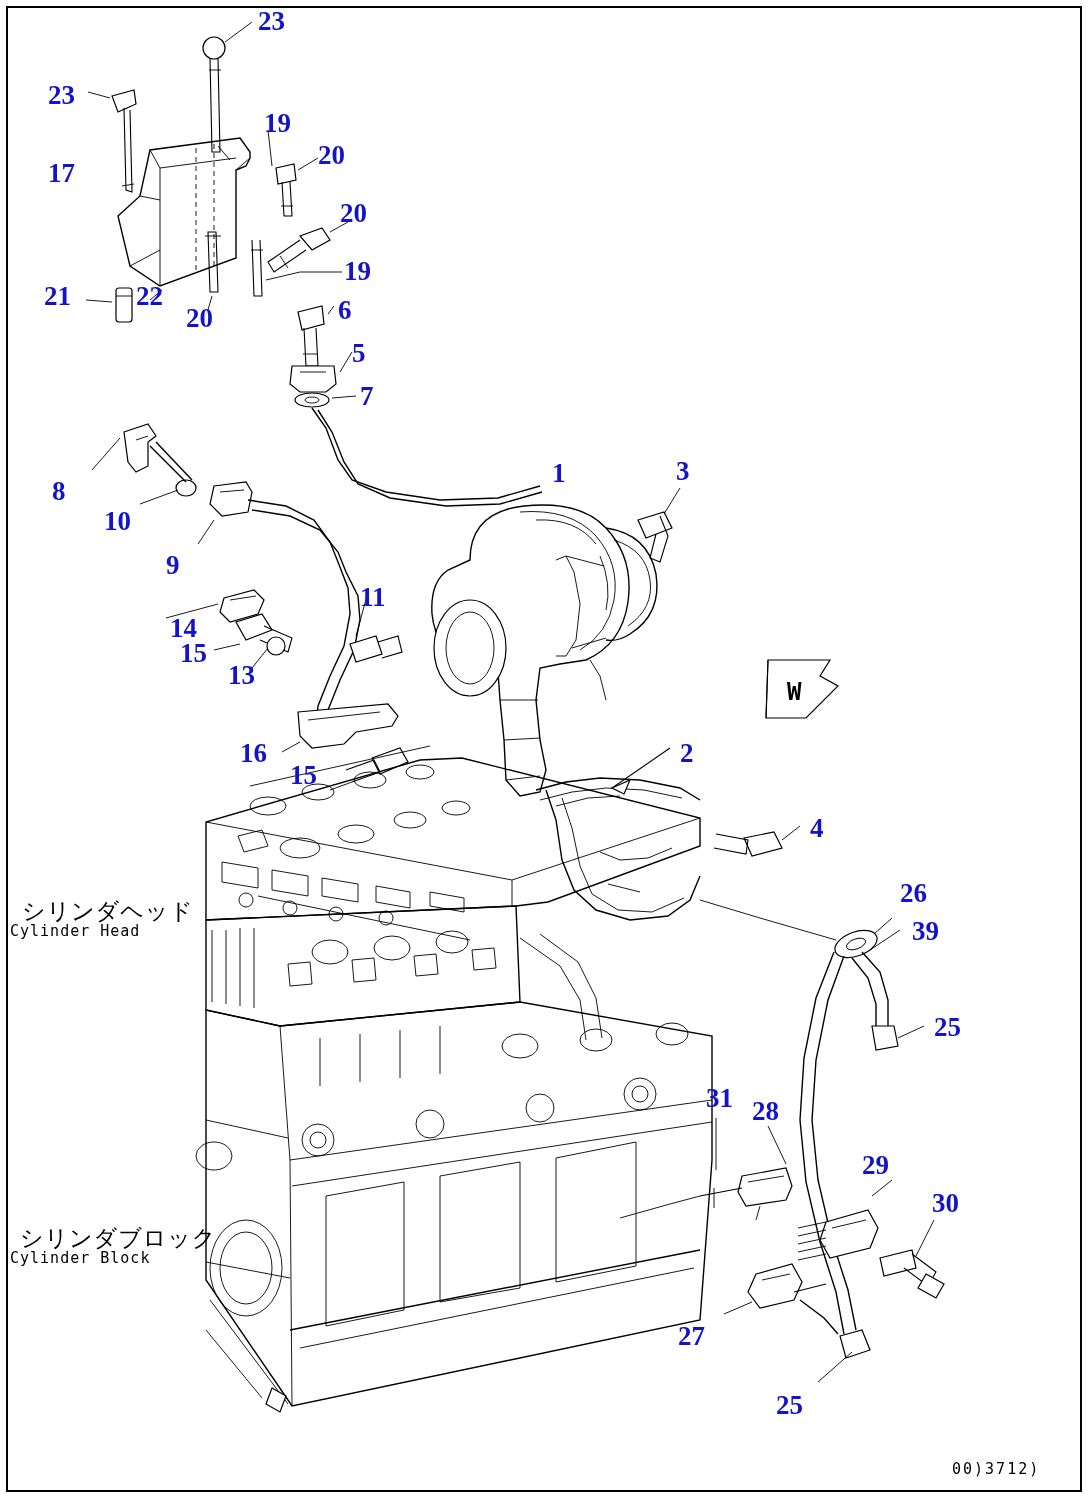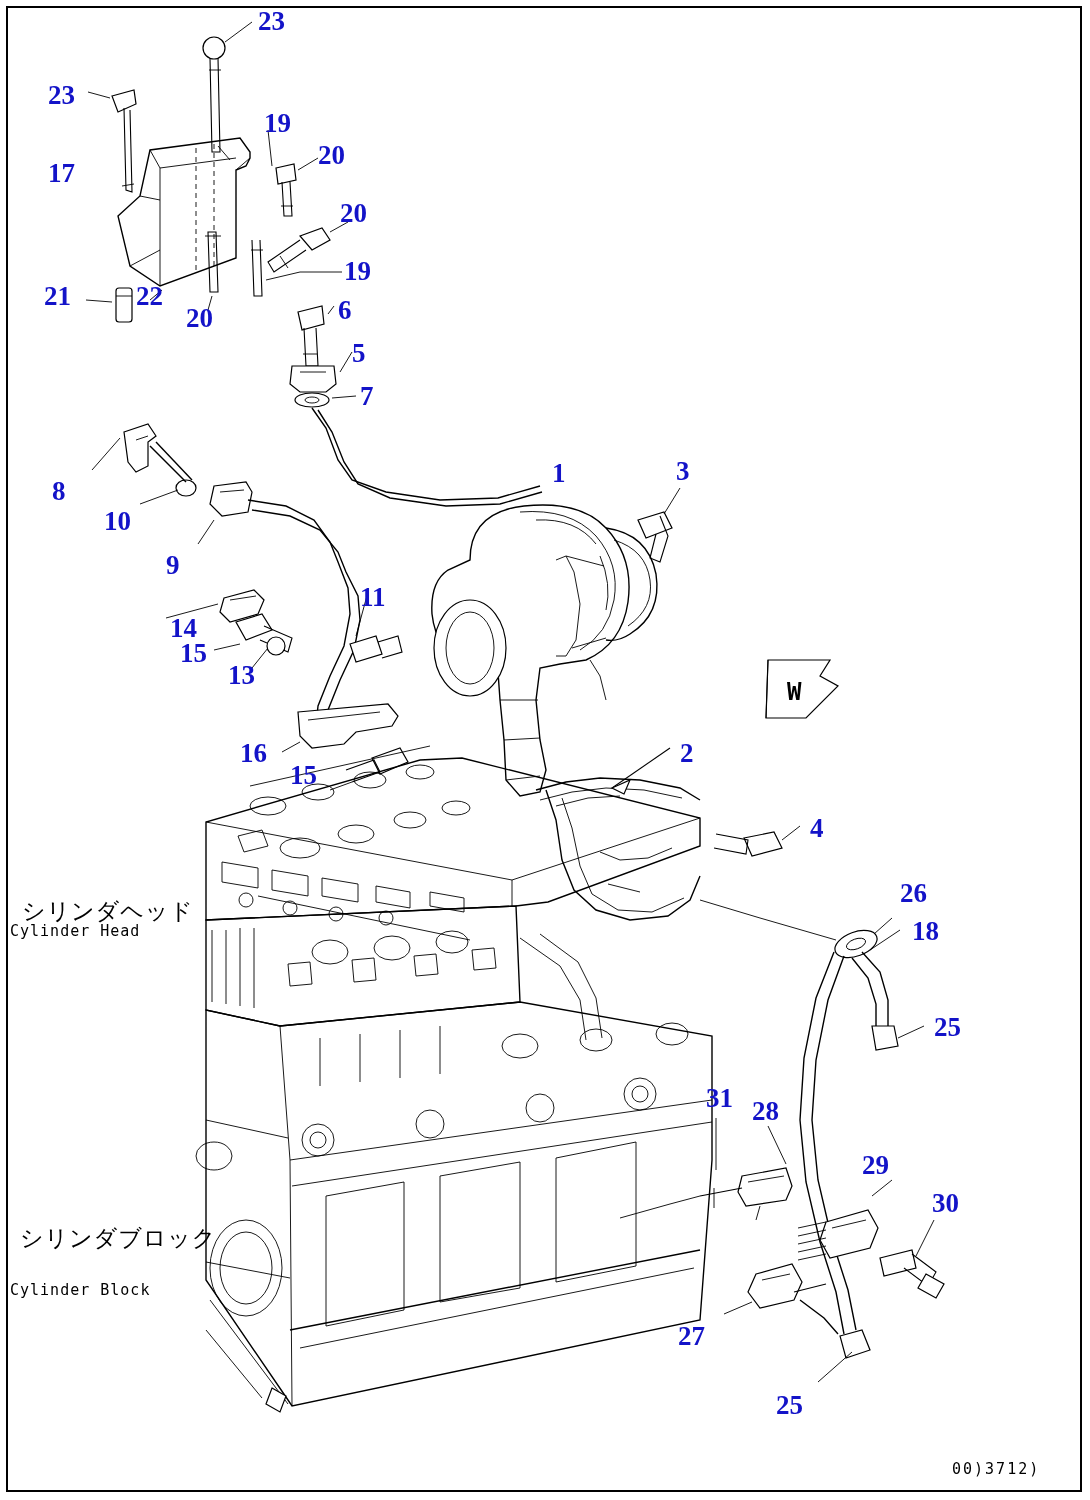--- a/index.html
+++ b/index.html
@@ -382,31 +382,31 @@
   <div class="callout" style="left:166px;top:552px;">9</div>
   <div class="callout" style="left:360px;top:573px;margin-top:11px;">11</div>
   <div class="callout" style="left:126px;top:615px;margin-left:44px;">14</div>
   <div class="callout" style="left:180px;top:640px;">15</div>
   <div class="callout" style="left:228px;top:662px;">13</div>
   <div class="callout" style="left:680px;top:740px;">2</div>
   <div class="callout" style="left:240px;top:740px;">16</div>
   <div class="callout" style="left:290px;top:762px;">15</div>
   <div class="callout" style="left:810px;top:815px;">4</div>
   <div class="callout" style="left:900px;top:880px;">26</div>
-  <div class="callout" style="left:912px;top:918px;">18</div>
+  <div class="callout" style="left:912px;top:918px;">39</div>
   <div class="callout" style="left:934px;top:1014px;">25</div>
   <div class="callout" style="left:706px;top:1085px;">31</div>
   <div class="callout" style="left:752px;top:1098px;">28</div>
   <div class="callout" style="left:862px;top:1152px;">29</div>
   <div class="callout" style="left:932px;top:1190px;">30</div>
   <div class="callout" style="left:678px;top:1323px;">27</div>
   <div class="callout" style="left:776px;top:1392px;">25</div>
 
   <div class="jp" style="left:22px;top:896px;">シリンダヘッド</div>
   <div class="en" style="left:10px;top:922px;">Cylinder Head</div>
   <div class="jp" style="left:20px;top:1223px;">シリンダブロック</div>
-  <div class="en" style="left:10px;top:1281px;">Cylinder Block</div>
+  <div class="en" style="left:10px;top:1249px;">Cylinder Block</div>
 
   <div class="en" style="left:787px;top:678px;font-size:24px;font-weight:bold;">W</div>
 
   <div class="code" style="left:952px;top:1460px;">00)3712)</div>
 
 </div>
 
 </body></html>

